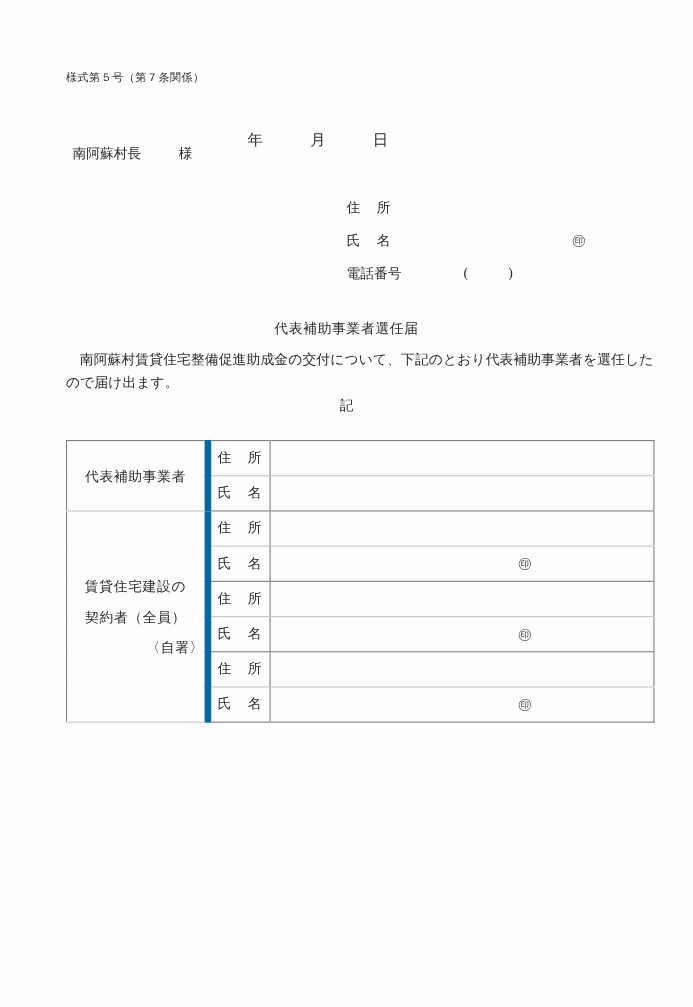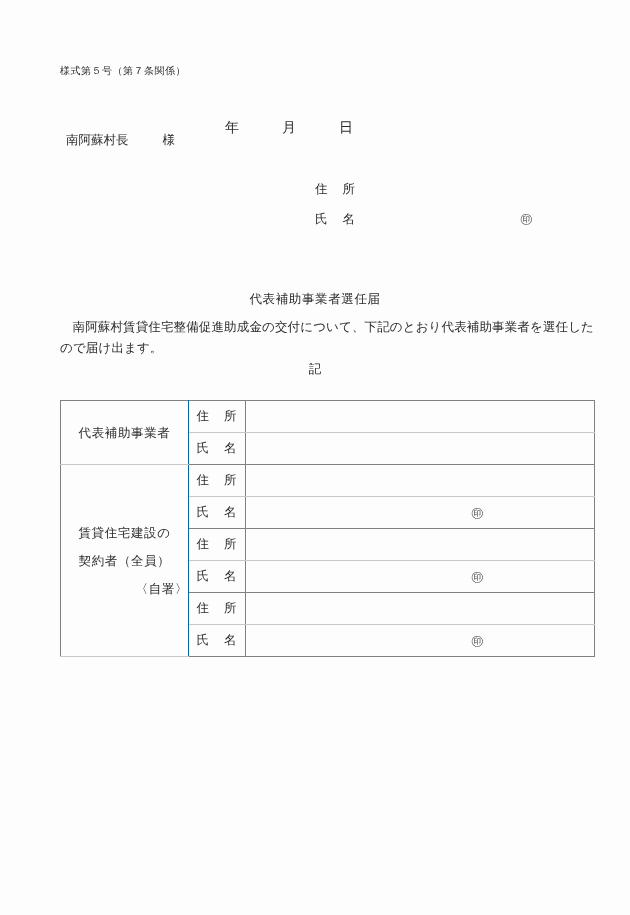--- a/index.html
+++ b/index.html
@@ -149,21 +149,21 @@
   .col-group { width: 128px; }
   .col-sub   { width: 57px; }
   .col-val   { width: 349px; }
 
   
   .form-table {
     border: 1px solid #808080;
   }
 
   td.group-cell {
-    border-right: 1px solid #0369a1;
+    border-right: 6px solid #0369a1;
     text-align: center;
     line-height: 26px;
     letter-spacing: 0.05em;
   }
   td.sub-cell {
     border-right: 1px solid #808080;
     text-align: center;
     letter-spacing: 0.1em;
     height: 31px;
   }
@@ -213,20 +213,26 @@
   </div>
 
   <div class="applicant">
     <div class="arow">
       <span class="lbl-2">住　所</span>
     </div>
     <div class="arow">
       <span class="lbl-2">氏　名</span>
       <span class="seal-inline">㊞</span>
     </div>
+    <div class="arow">
+      <span>電話番号</span>
+      <span class="tel-parens">
+        <span>(</span><span class="pgap"></span><span>)</span>
+      </span>
+    </div>
   </div>
 
   <div class="doc-title">代表補助事業者選任届</div>
 
   <div class="body-text">南阿蘇村賃貸住宅整備促進助成金の交付について、下記のとおり代表補助事業者を選任したので届け出ます。</div>
 
   <div class="ki-marker">記</div>
 
   <table class="form-table">
     <colgroup>

